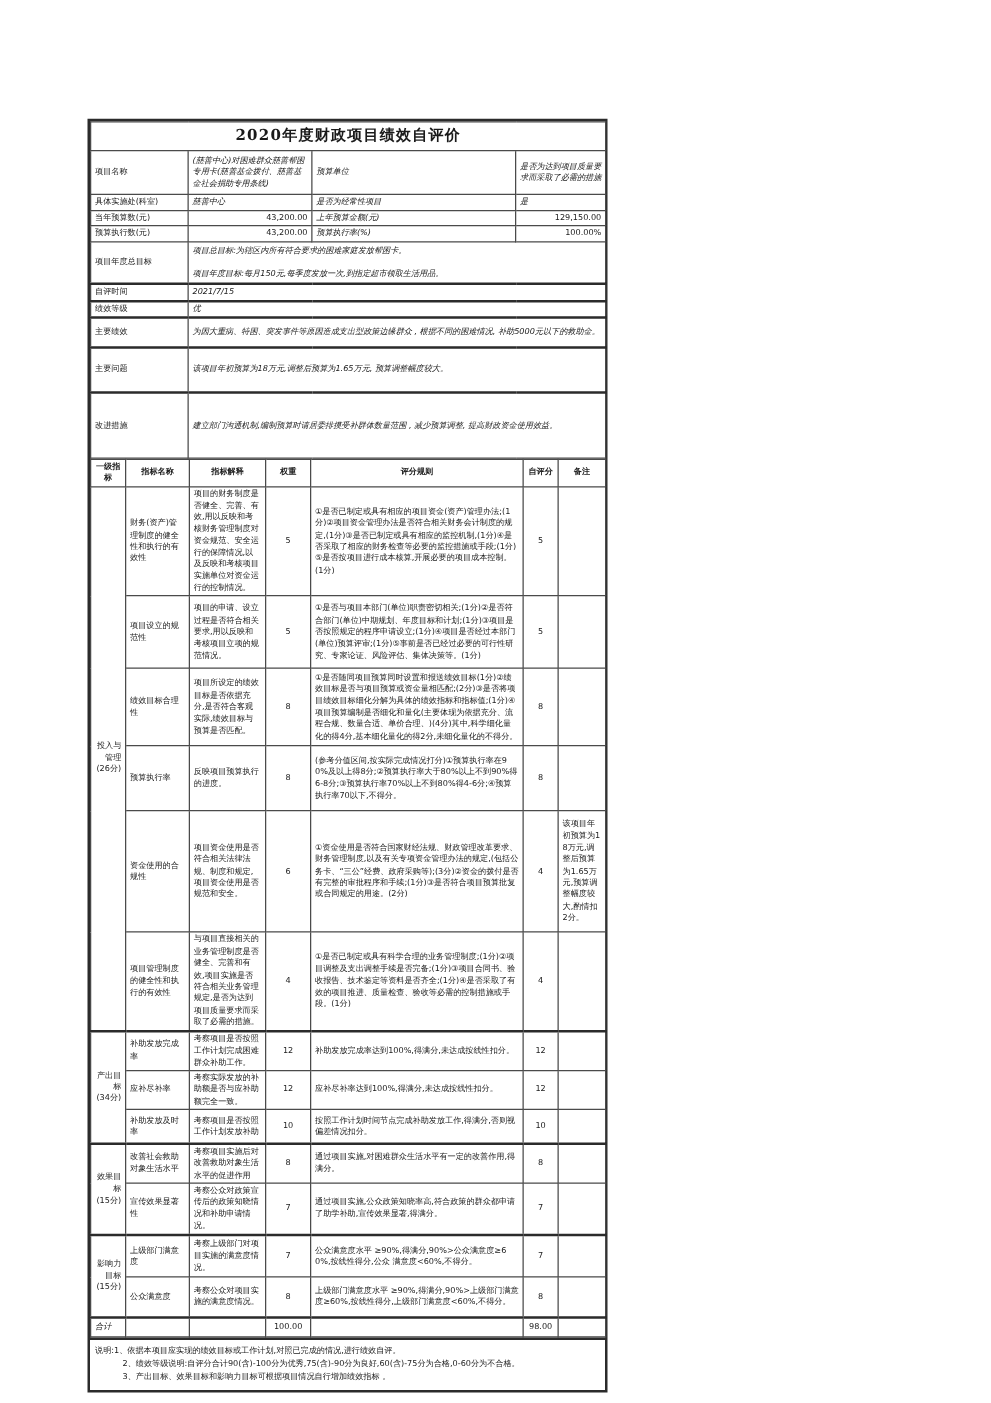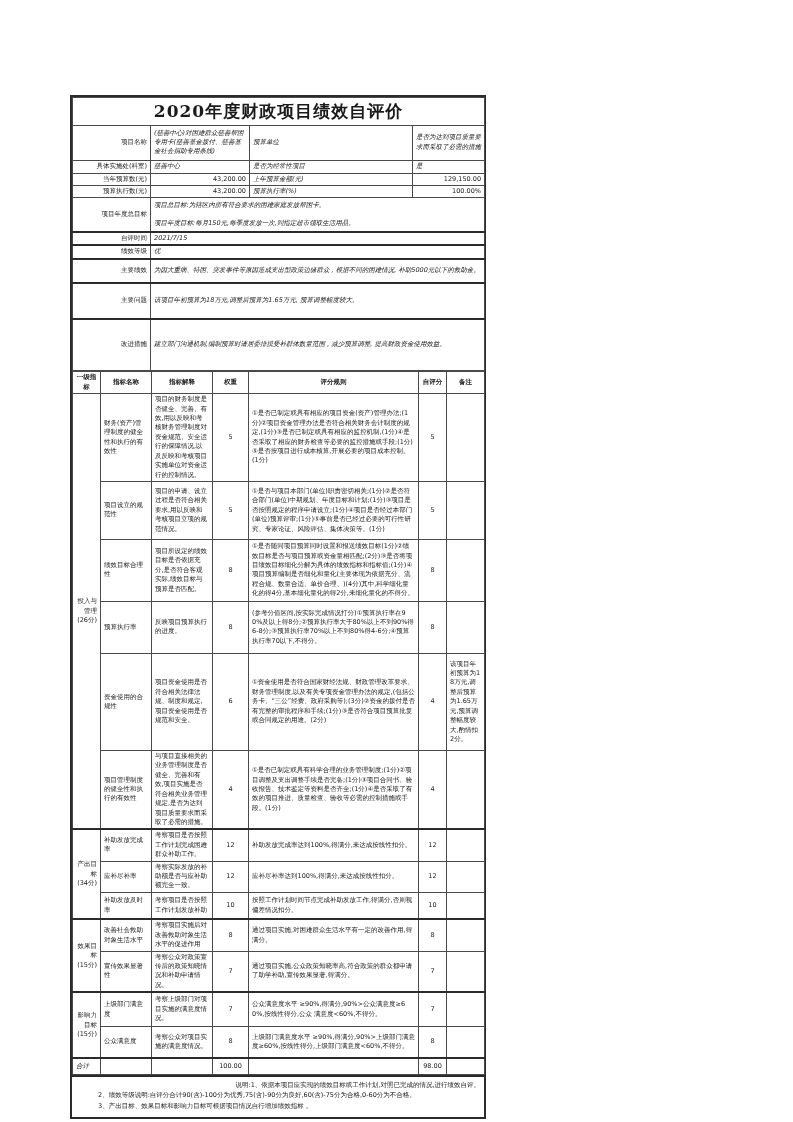--- a/index.html
+++ b/index.html
@@ -7,32 +7,32 @@
     width:793px;height:1122px;background:#ffffff;position:relative;
     font-family:"DejaVu Sans",sans-serif;color:#1a1a1a;
   }
   .doc{position:absolute;left:70px;top:95px;width:412px;border:2px solid #2b2b2b;background:#fff;}
   table{border-collapse:collapse;width:100%;table-layout:fixed;}
   td{
     border:1px solid #4a4a4a;padding:1px 3px;font-size:6.5px;line-height:1.45;
     vertical-align:middle;overflow:hidden;word-break:break-all;
   }
   .title{
-    font-family:"DejaVu Serif",serif;font-size:17px;font-weight:bold;
+    font-family:"DejaVu Serif",serif;font-size:12px;font-weight:bold;
     text-align:center;height:20px;letter-spacing:1px;
   }
-  .lbl{text-align:right;}
+  .lbl{text-align:left;}
   .num{text-align:right;font-family:"DejaVu Sans",sans-serif;}
   .ct{text-align:center;}
   .grp{text-align:right;white-space:pre-line;}
   .pre{white-space:pre-line;}
   .left{text-align:left;font-style:italic;}
   tr.tk td{border-top-width:2px;border-top-color:#2b2b2b;}
   .notes{border-top:2px solid #2b2b2b;padding:3px 4px 6px 4px;font-size:6.5px;line-height:1.6;}
-  .notes .nline{padding-left:0;text-align:right;}
+  .notes .nline{padding-left:0;}
   .notes .nindent{padding-left:22px;}
   .evaltbl td{vertical-align:middle;}
   .evaltbl .hd td{text-align:center;height:12px;font-weight:bold;}
 </style>
 </head>
 <body>
 
 <div class="doc">
 
   <table>

